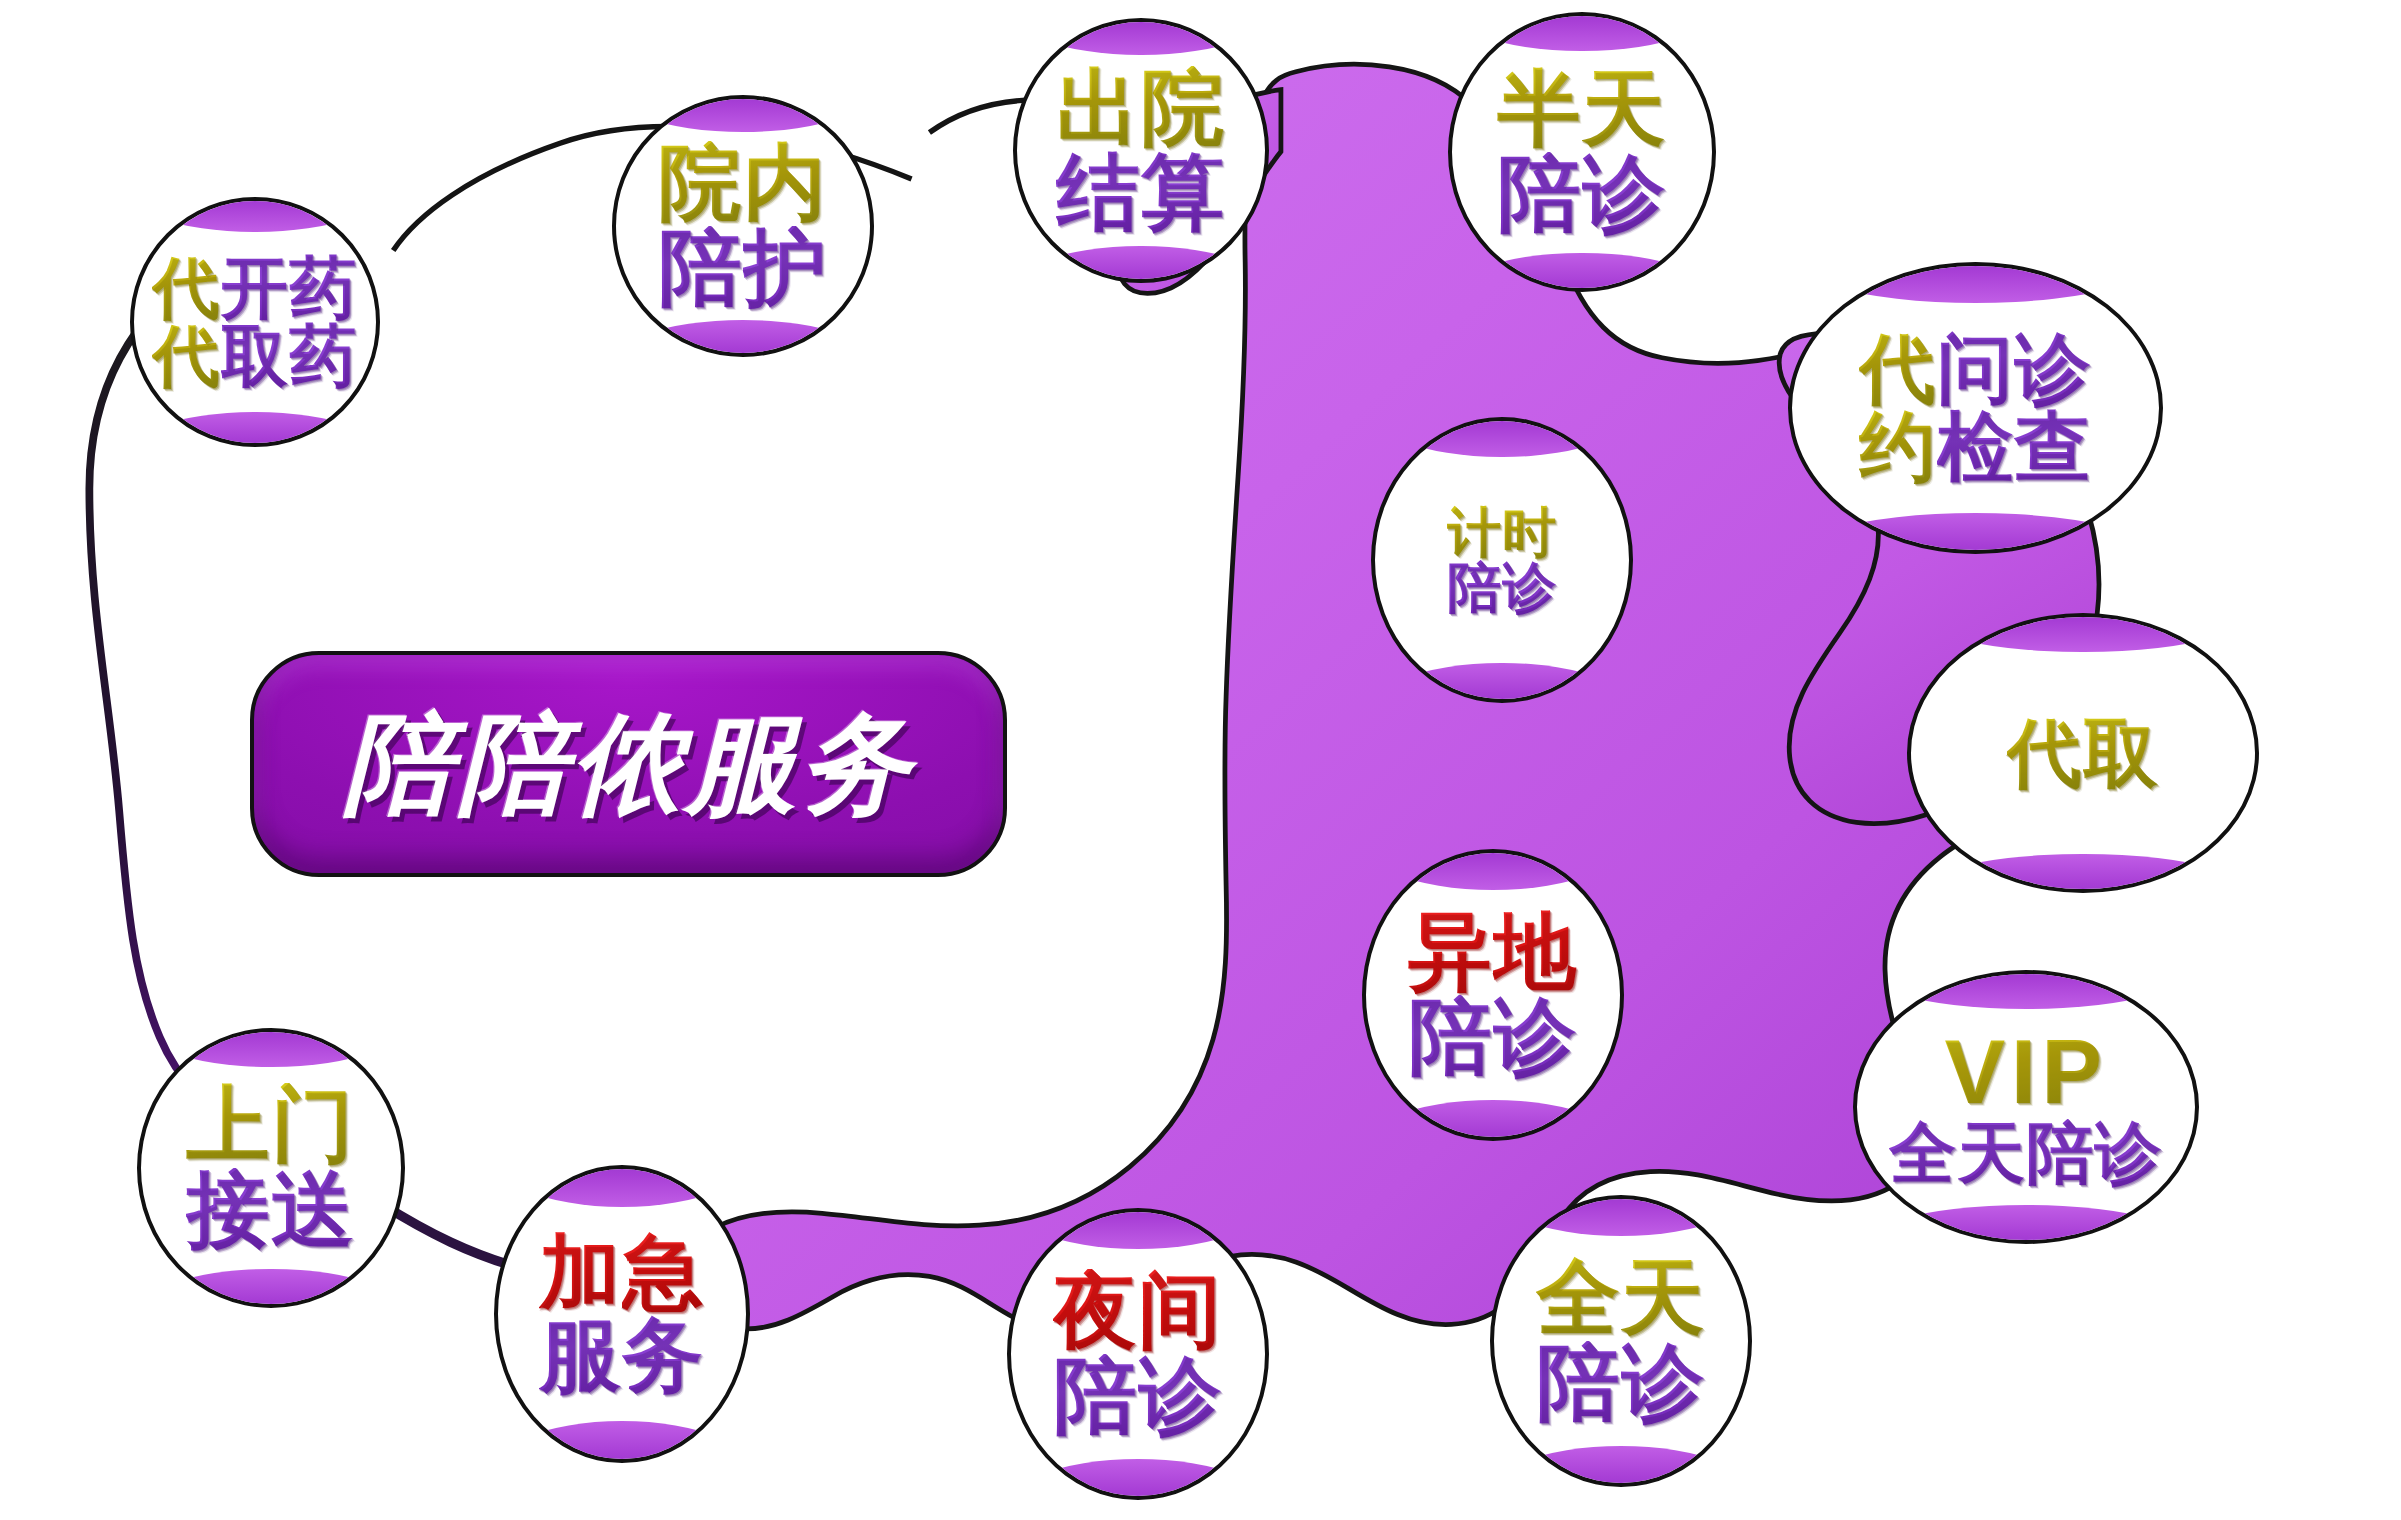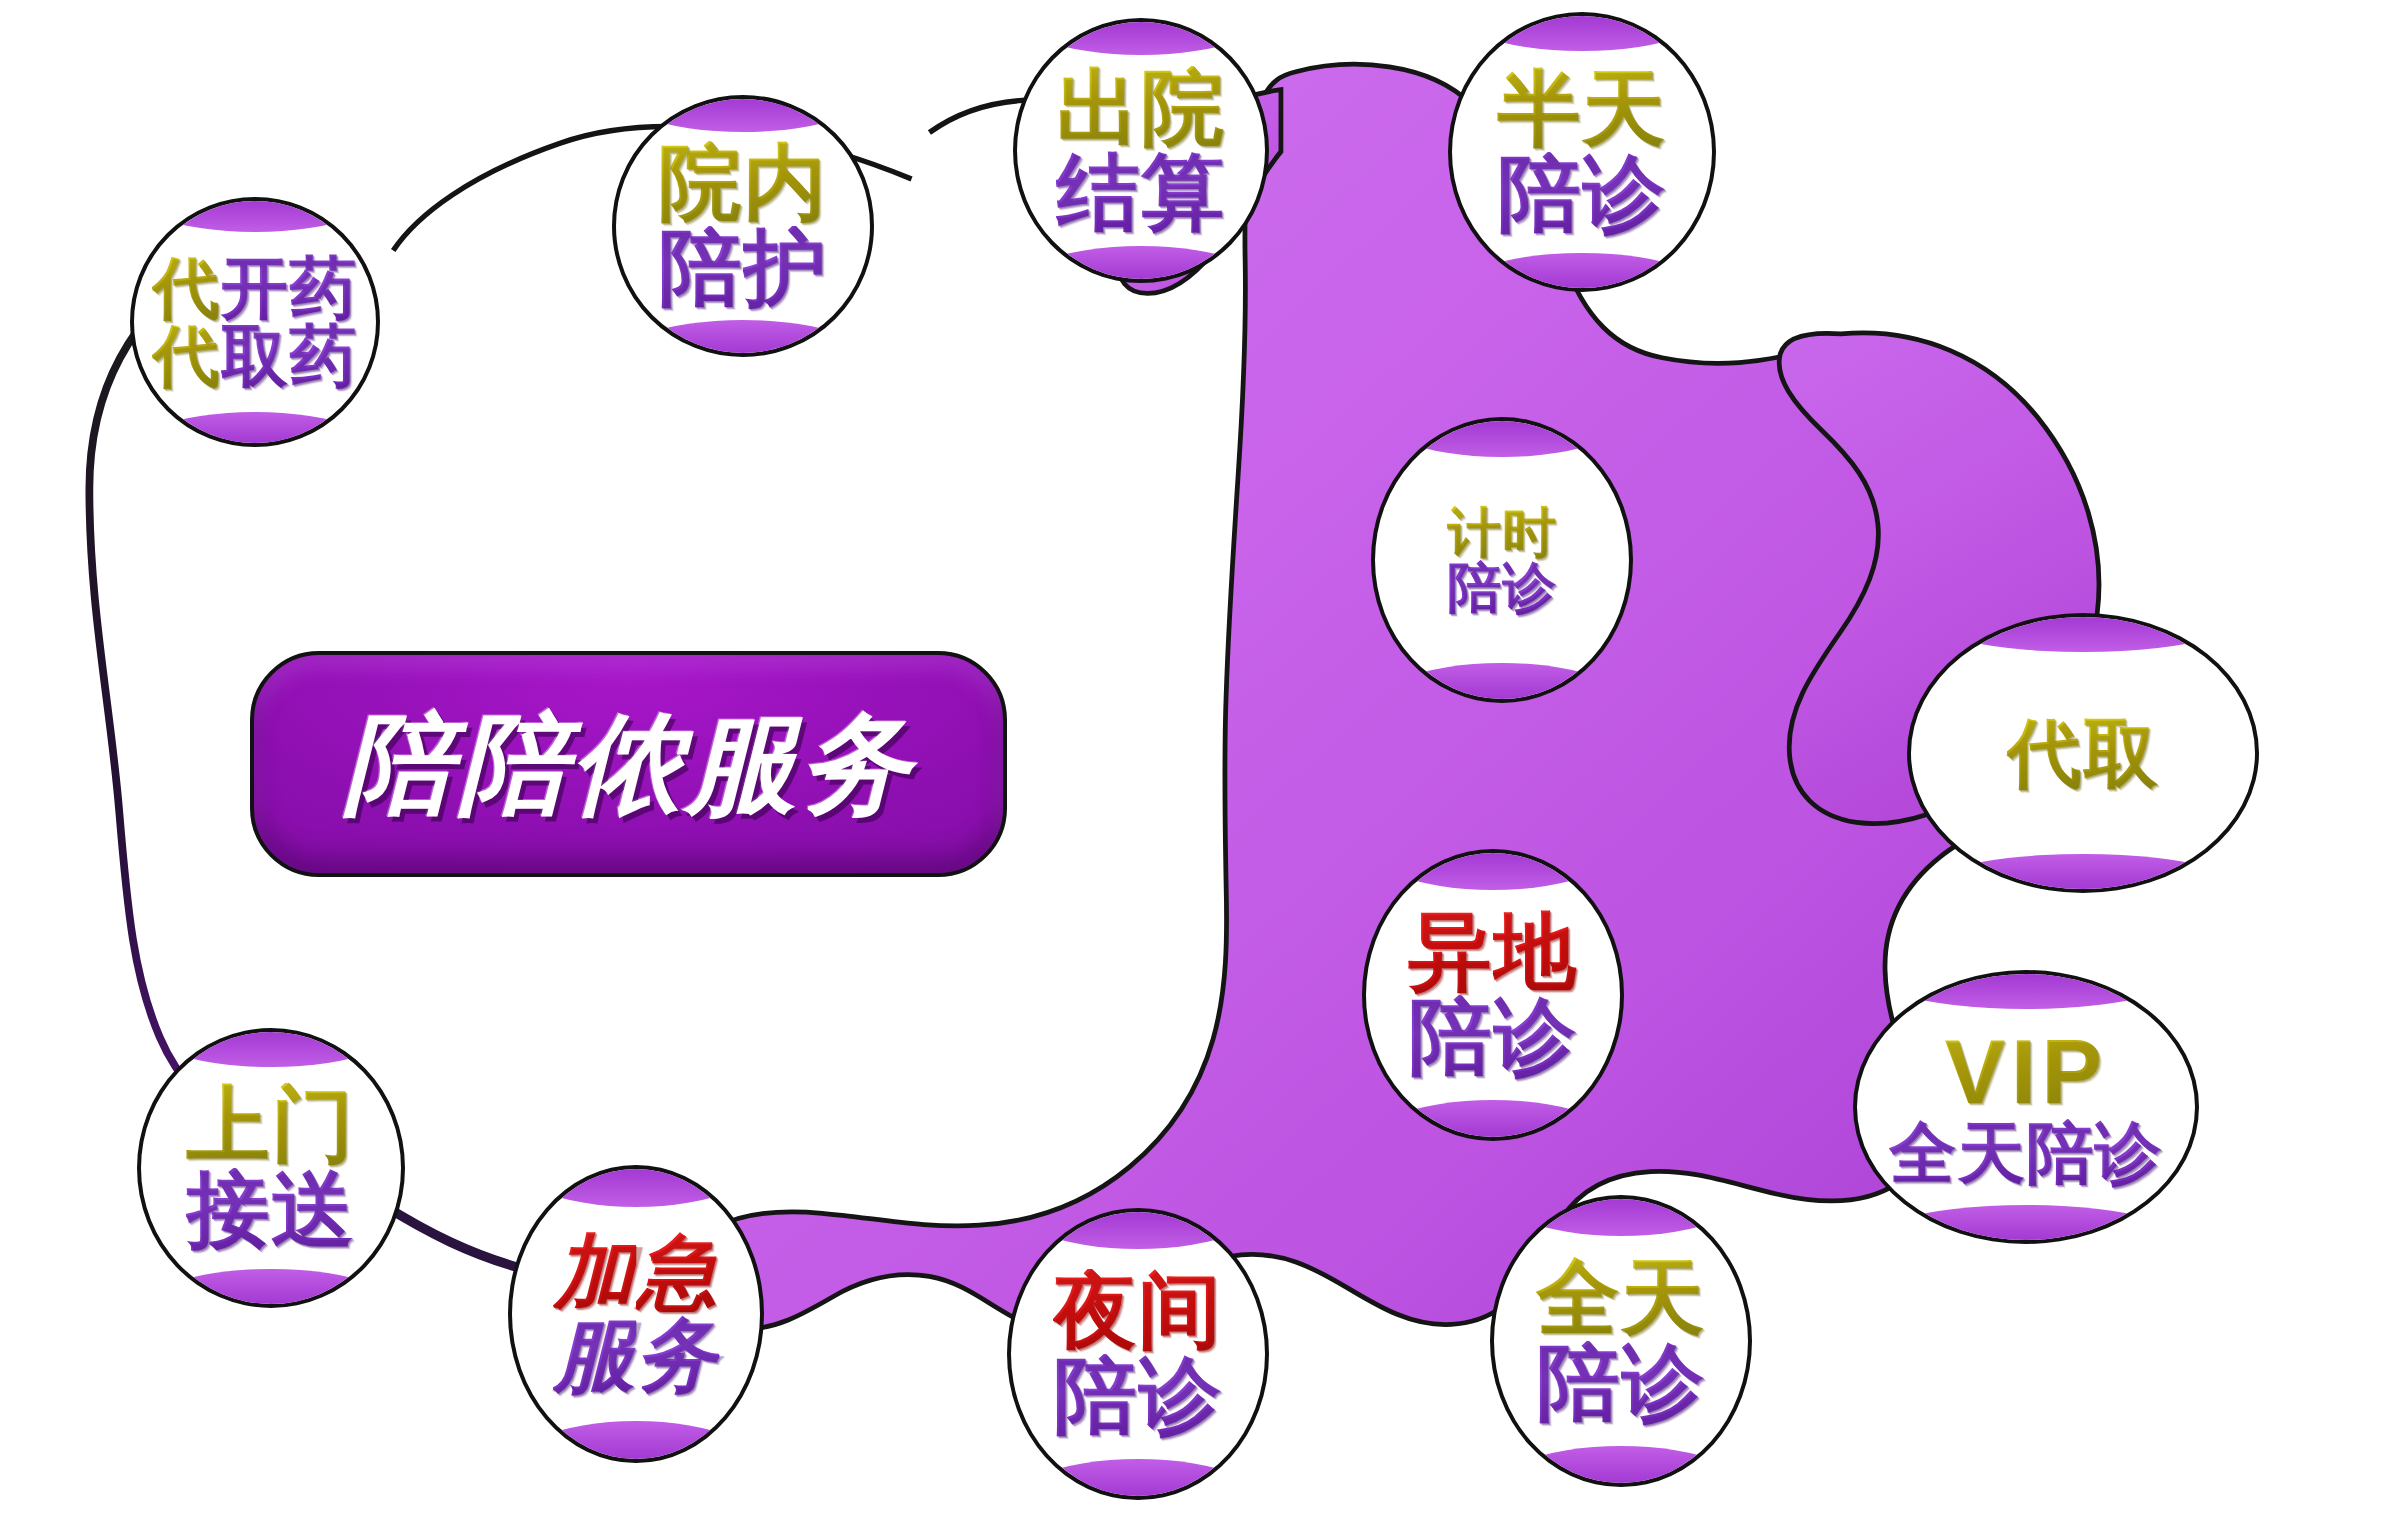--- a/index.html
+++ b/index.html
@@ -252,20 +252,28 @@
 
   <div class="bubble" style="left:1448px; top:12px; width:268px; height:280px;">
     <span class="cap-top"></span>
     <span class="cap-bot"></span>
     <div class="lines" style="font-size:83px;">
       <span class="line"><span class="ch c-olive">半</span><span class="ch c-olive">天</span></span>
       <span class="line"><span class="ch c-purple">陪</span><span class="ch c-purple">诊</span></span>
     </div>
   </div>
 
+  <div class="bubble" style="left:1788px; top:262px; width:375px; height:292px;">
+    <span class="cap-top"></span>
+    <span class="cap-bot"></span>
+    <div class="lines" style="font-size:76px;">
+      <span class="line"><span class="ch c-olive">代</span><span class="ch c-purple">问</span><span class="ch c-purple">诊</span></span>
+      <span class="line"><span class="ch c-olive">约</span><span class="ch c-purple">检</span><span class="ch c-purple">查</span></span>
+    </div>
+  </div>
 
   <div class="bubble" style="left:1371px; top:417px; width:262px; height:286px;">
     <span class="cap-top"></span>
     <span class="cap-bot"></span>
     <div class="lines" style="font-size:54px;text-decoration:underline;">
       <span class="line"><span class="ch c-olive">计</span><span class="ch c-olive">时</span></span>
       <span class="line"><span class="ch c-purple">陪</span><span class="ch c-purple">诊</span></span>
     </div>
   </div>
 
@@ -306,21 +314,21 @@
 
   <div class="bubble" style="left:1007px; top:1208px; width:262px; height:292px;">
     <span class="cap-top"></span>
     <span class="cap-bot"></span>
     <div class="lines" style="font-size:83px;">
       <span class="line"><span class="ch c-red">夜</span><span class="ch c-red">间</span></span>
       <span class="line"><span class="ch c-purple">陪</span><span class="ch c-purple">诊</span></span>
     </div>
   </div>
 
-  <div class="bubble" style="left:508px; top:1165px; width:256px; height:298px;font-style:italic;">
+  <div class="bubble" style="left:494px; top:1165px; width:256px; height:298px;">
     <span class="cap-top"></span>
     <span class="cap-bot"></span>
     <div class="lines" style="font-size:81px;">
       <span class="line"><span class="ch c-red">加</span><span class="ch c-red">急</span></span>
       <span class="line"><span class="ch c-purple">服</span><span class="ch c-purple">务</span></span>
     </div>
   </div>
 
   <div class="bubble" style="left:137px; top:1028px; width:268px; height:280px;">
     <span class="cap-top"></span>

